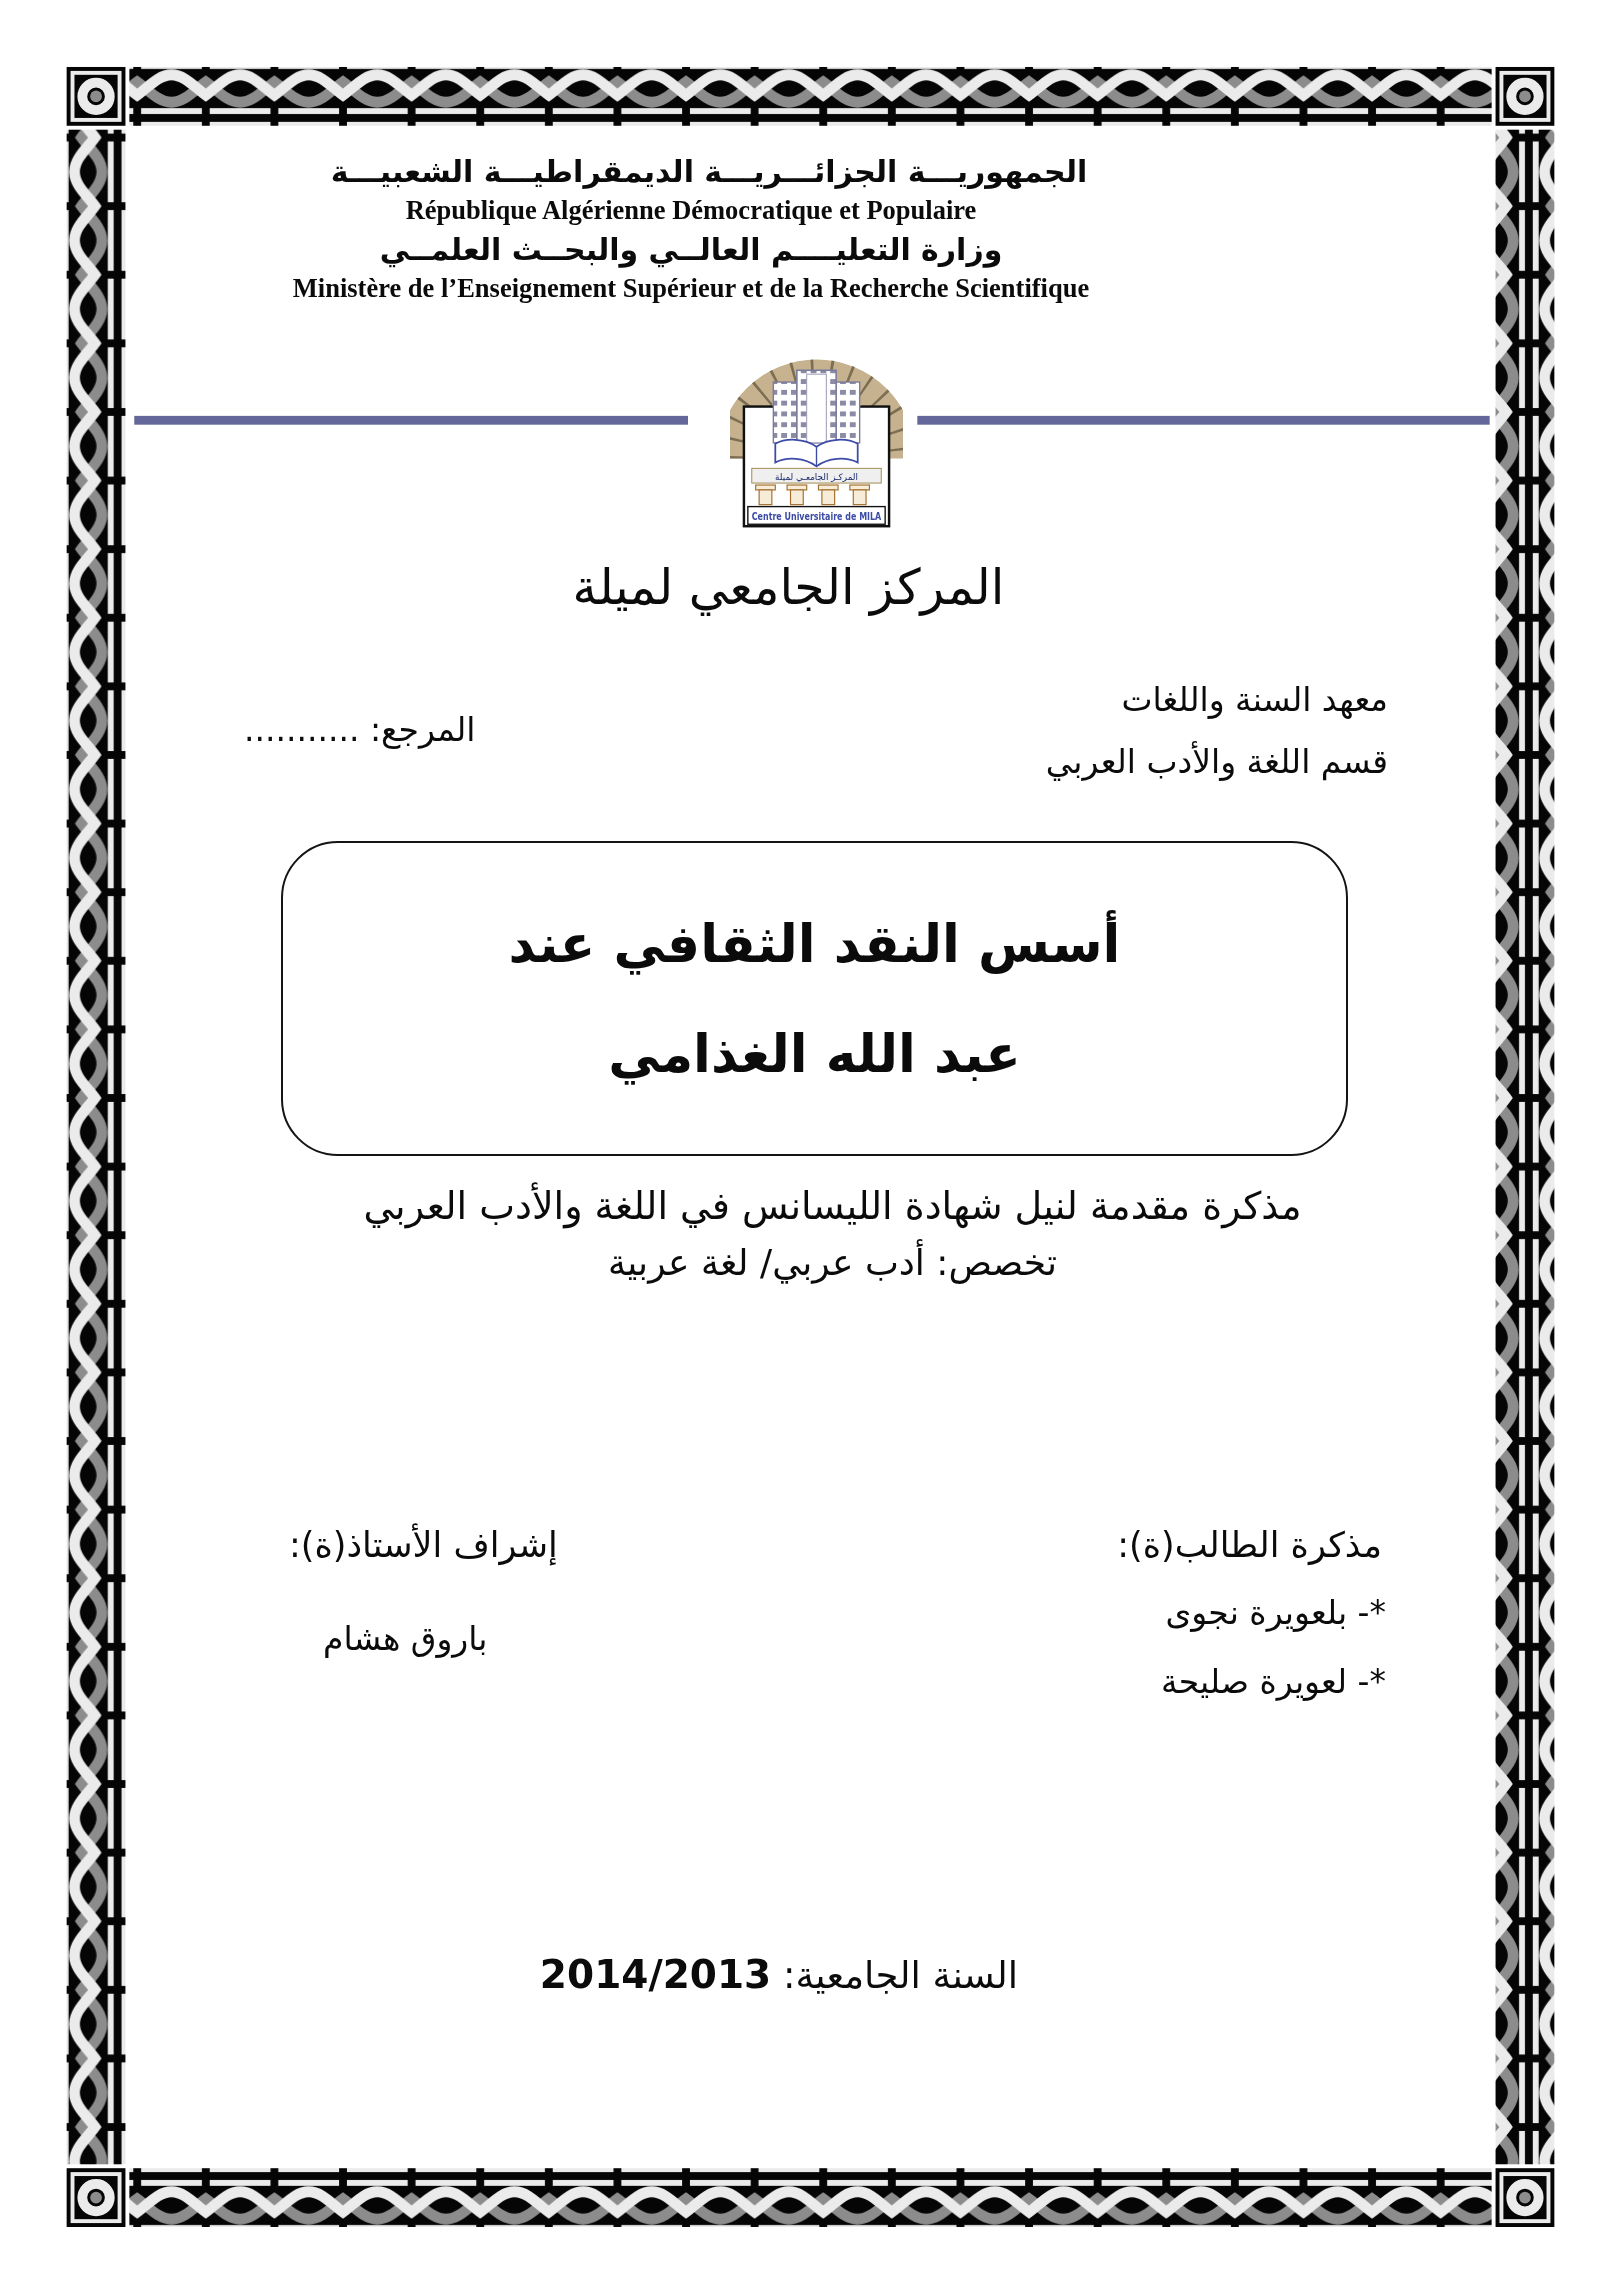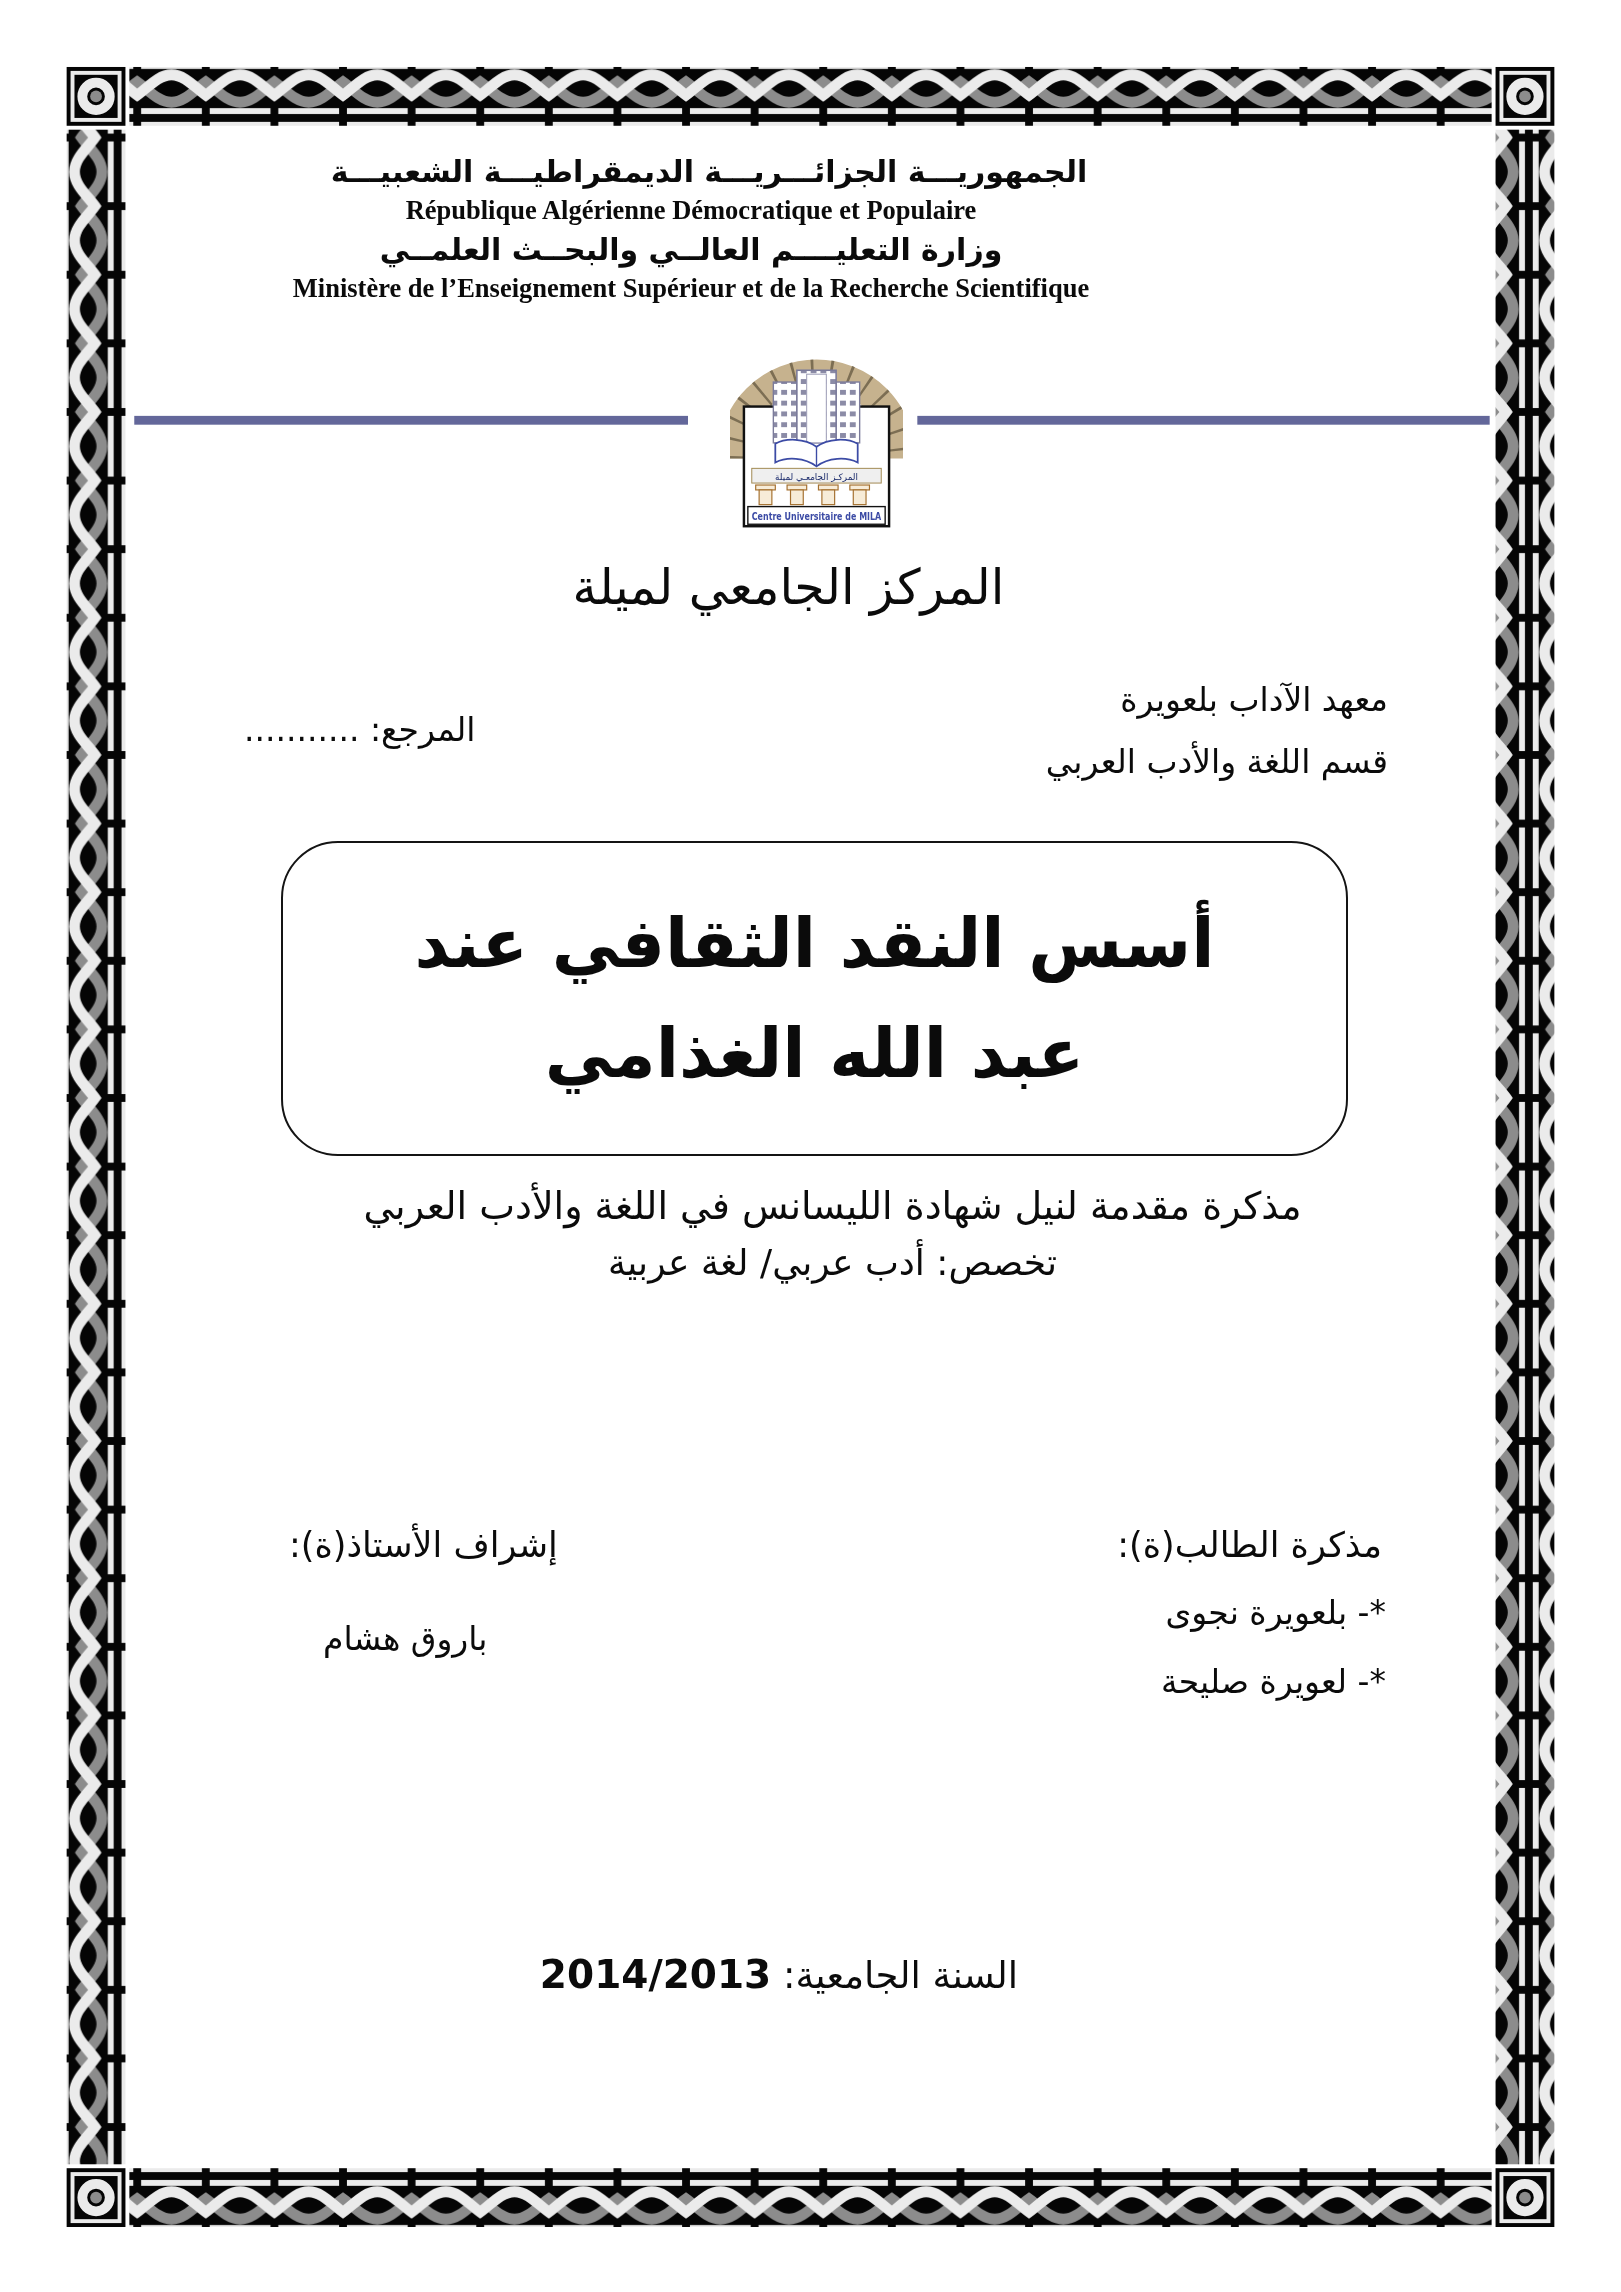--- a/index.html
+++ b/index.html
@@ -20,21 +20,21 @@
        font-size:49px;line-height:61px;direction:rtl;}
 
   .affil{position:absolute;top:669px;right:233px;text-align:right;direction:rtl;
          font-size:33px;line-height:62px;}
   .ref{position:absolute;top:710px;left:244px;direction:rtl;font-size:33px;}
 
   .title-box{
     position:absolute;left:281px;top:841px;width:1067px;height:315px;
     border:2.9px solid #141414;border-radius:57px;box-sizing:border-box;
     display:flex;flex-direction:column;justify-content:center;align-items:center;
-    direction:rtl;text-align:center;font-size:68px;font-weight:bold;line-height:110px;
+    direction:rtl;text-align:center;font-size:52px;font-weight:bold;line-height:110px;
   }
 
   .memoir{position:absolute;top:1178px;left:127px;width:1411px;text-align:center;direction:rtl;}
   .memoir .l1{font-size:38px;line-height:57px;}
   .memoir .l2{font-size:36px;line-height:55px;}
 
   .prep-label{position:absolute;top:1525px;right:239px;direction:rtl;font-size:35px;}
   .students{position:absolute;top:1588px;right:235px;text-align:right;direction:rtl;font-size:33px;}
   .students .item{line-height:49px;margin-bottom:19.6px;}
   .sup-label{position:absolute;top:1525px;left:250px;direction:rtl;font-size:35px;margin-left:39px;}
@@ -134,21 +134,21 @@
     <div class="hdr">
       <div class="h-ar1" dir="rtl">الجمهوريـــة الجزائـــريـــة الديمقراطيـــة الشعبيـــة</div>
       <div class="h-fr">République Algérienne Démocratique et Populaire</div>
       <div class="h-ar2" dir="rtl">وزارة التعليــــم العالــي والبحــث العلمــي</div>
       <div class="h-fr">Ministère de l’Enseignement Supérieur et de la Recherche Scientifique</div>
     </div>
 
     <div class="uni">المركز الجامعي لميلة</div>
 
     <div class="affil">
-      <div>معهد الآداب بلعويرة</div>
+      <div>معهد السنة واللغات</div>
       <div>قسم اللغة والأدب العربي</div>
     </div>
 
     <div class="ref">المرجع: ...........</div>
 
     <div class="title-box">
       <div>أسس النقد الثقافي عند</div>
       <div>عبد الله الغذامي</div>
     </div>
 

